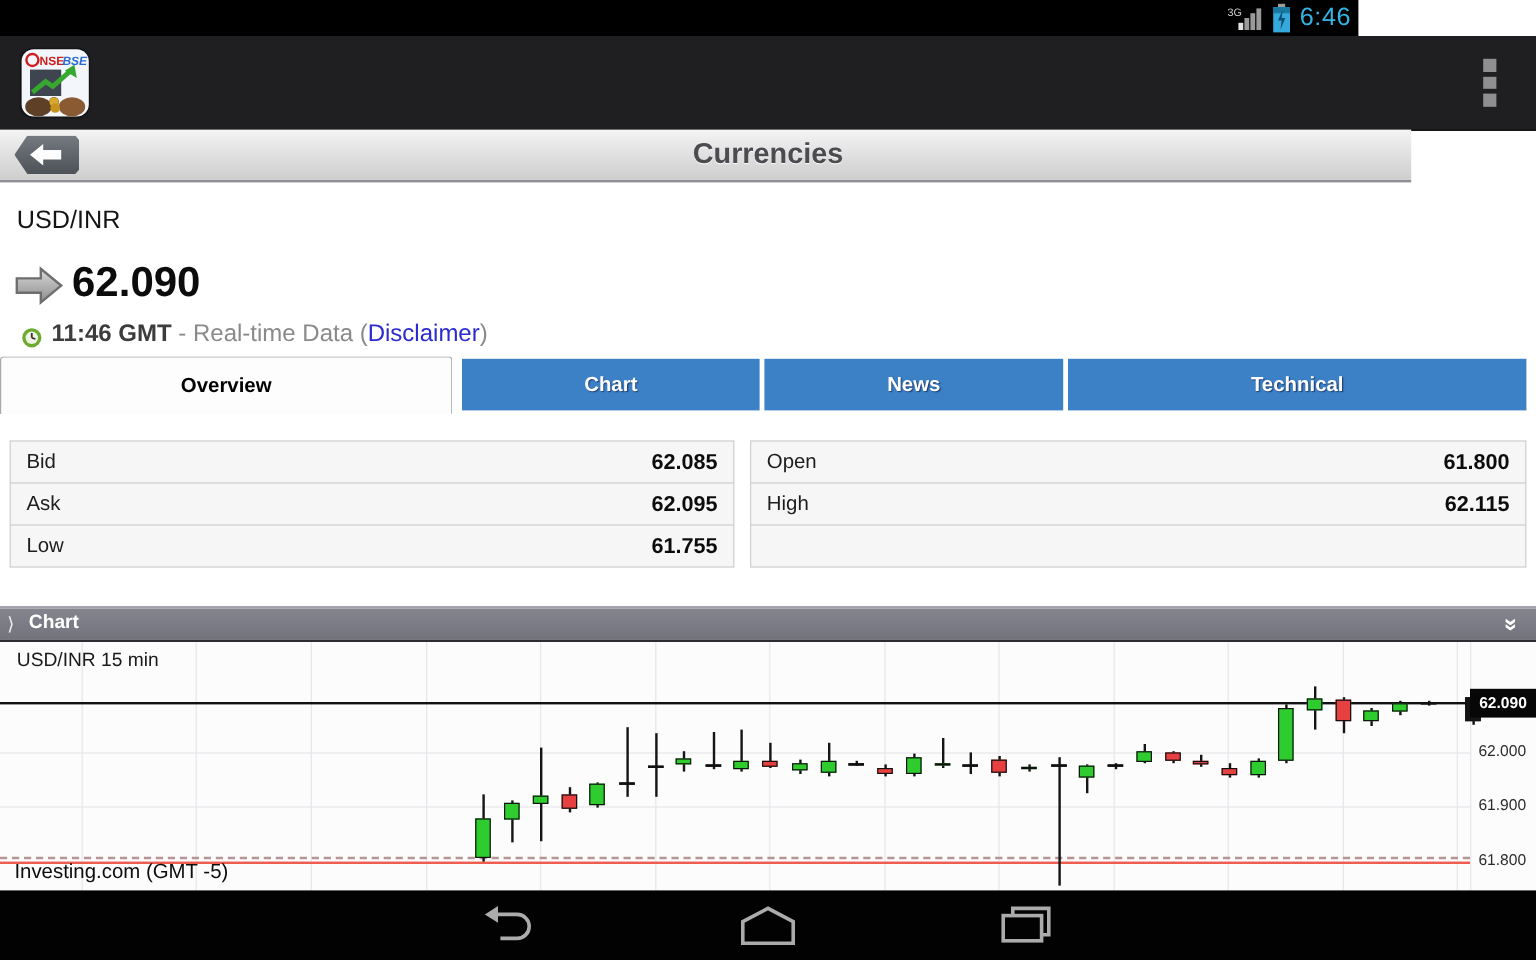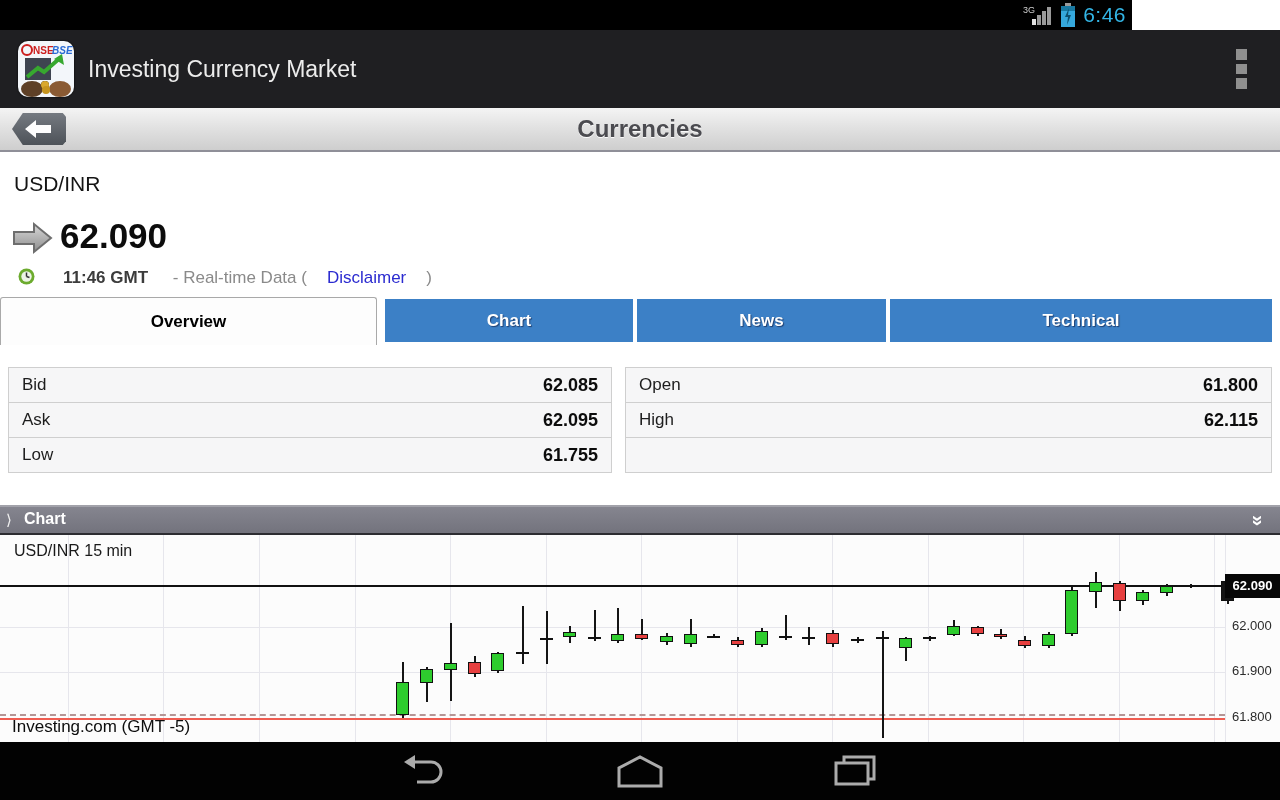--- a/index.html
+++ b/index.html
@@ -9,34 +9,34 @@
   .status-bar{position:absolute;left:0;top:0;width:1132px;height:30px;background:#000;}
   .sb-right{position:absolute;right:6px;top:0;height:30px;display:flex;align-items:center;gap:7px;}
   .sb-time{color:#33b5e5;font-size:21px;letter-spacing:.5px;}
   
   .app-bar{position:absolute;left:0;top:30px;width:1280px;height:78px;background:#1f1f22;border-bottom:1px solid #0a0a0a;}
   .app-icon{position:absolute;left:18px;top:11px;width:56px;height:56px;border-radius:10px;background:#f3f6fa;overflow:hidden;box-shadow:0 0 2px #000;}
   .app-title{position:absolute;left:88px;top:0;height:78px;line-height:78px;color:#ececec;font-size:23px;}
   .overflow-btn{position:absolute;right:26px;top:19px;width:26px;height:40px;display:flex;flex-direction:column;justify-content:center;align-items:center;gap:4px;}
   .overflow-btn span{width:11px;height:11px;background:#8f8f8f;display:block;}
   
-  .subheader{position:absolute;left:0;top:108px;width:1280px;height:44px;
+  .subheader{position:absolute;left:0;top:108px;width:1176px;height:44px;
      background:linear-gradient(#f4f4f4,#e2e2e2 45%,#cecece);border-bottom:2px solid #8f8f98;box-sizing:border-box;}
   .sub-title{position:absolute;left:0;width:1280px;top:0;height:42px;line-height:42px;text-align:center;
      font-size:24px;font-weight:bold;color:#4b4b50;text-shadow:0 1px 0 #fbfbfb;}
   .back-btn{position:absolute;left:12px;top:5px;width:54px;height:32px;
      background:linear-gradient(#757a81,#4d5258);
      clip-path:polygon(0 50%,20% 0,94% 0,100% 12%,100% 88%,94% 100%,20% 100%);}
   .back-btn svg{position:absolute;left:13px;top:5px;}
   
   .pair-name{position:absolute;left:14px;top:172px;font-size:21px;font-weight:normal;color:#141414;}
   .dir-arrow{position:absolute;left:12px;top:221px;}
   .price-last{position:absolute;left:60px;top:216px;font-size:35px;font-weight:bold;color:#0c0c0c;}
   .price-change{position:absolute;left:226px;top:226px;font-size:23px;font-weight:bold;color:#1f9a1f;}
-  .quote-meta{position:absolute;left:18px;top:268px;height:22px;display:flex;align-items:flex-start;font-size:17px;color:#8a8a8a;gap:20px;}
+  .quote-meta{position:absolute;left:18px;top:268px;height:22px;display:flex;align-items:flex-end;font-size:20px;color:#8a8a8a;}
   .quote-meta .qtime{color:#3c3c3c;font-weight:bold;margin-left:8px;}
   .quote-meta .link{color:#2b2bd0;}
   
   .tab{position:absolute;text-align:center;font-weight:bold;font-size:17px;cursor:pointer;}
   .tab-active{left:0;top:297px;width:377px;height:48px;line-height:48px;background:#fdfdfd;
      border:1px solid #a9a9a9;border-bottom:none;border-radius:3px 3px 0 0;color:#000000;box-sizing:border-box;}
   .tab-blue{top:299px;height:43px;line-height:43px;background:#3c80c6;color:#fff;text-shadow:1px 1px 1px rgba(10,10,40,.55);}
   .tab-chart{left:385px;width:248px;}
   .tab-news{left:637px;width:249px;}
   .tab-tech{left:890px;width:382px;}
@@ -106,21 +106,20 @@
         <rect x="7" y="17" width="26" height="22" fill="#3e4450"></rect>
         <polyline points="9,36 20,27 26,31 42,17" stroke="#37a82f" stroke-width="4" fill="none"></polyline>
         <polygon points="44,13 46,24 36,18" fill="#37a82f"></polygon>
         <ellipse cx="14" cy="48" rx="11" ry="8" fill="#5e4027"></ellipse>
         <ellipse cx="42" cy="48" rx="11" ry="8" fill="#8a5a33"></ellipse>
         <circle cx="27" cy="44" r="4" fill="#d9a graphics"></circle>
         <circle cx="27" cy="44" r="4" fill="#d9a82f"></circle>
         <circle cx="28" cy="49" r="4" fill="#c7951f"></circle>
       </svg>
     </div>
-    <div class="app-title">Investing Currency Market</div>
     <div class="overflow-btn">
         <span></span>
         <span></span>
         <span></span>
       </div>
   </div>
 
   <div class="subheader">
     <div class="sub-title">Currencies</div>
     <div class="back-btn">

